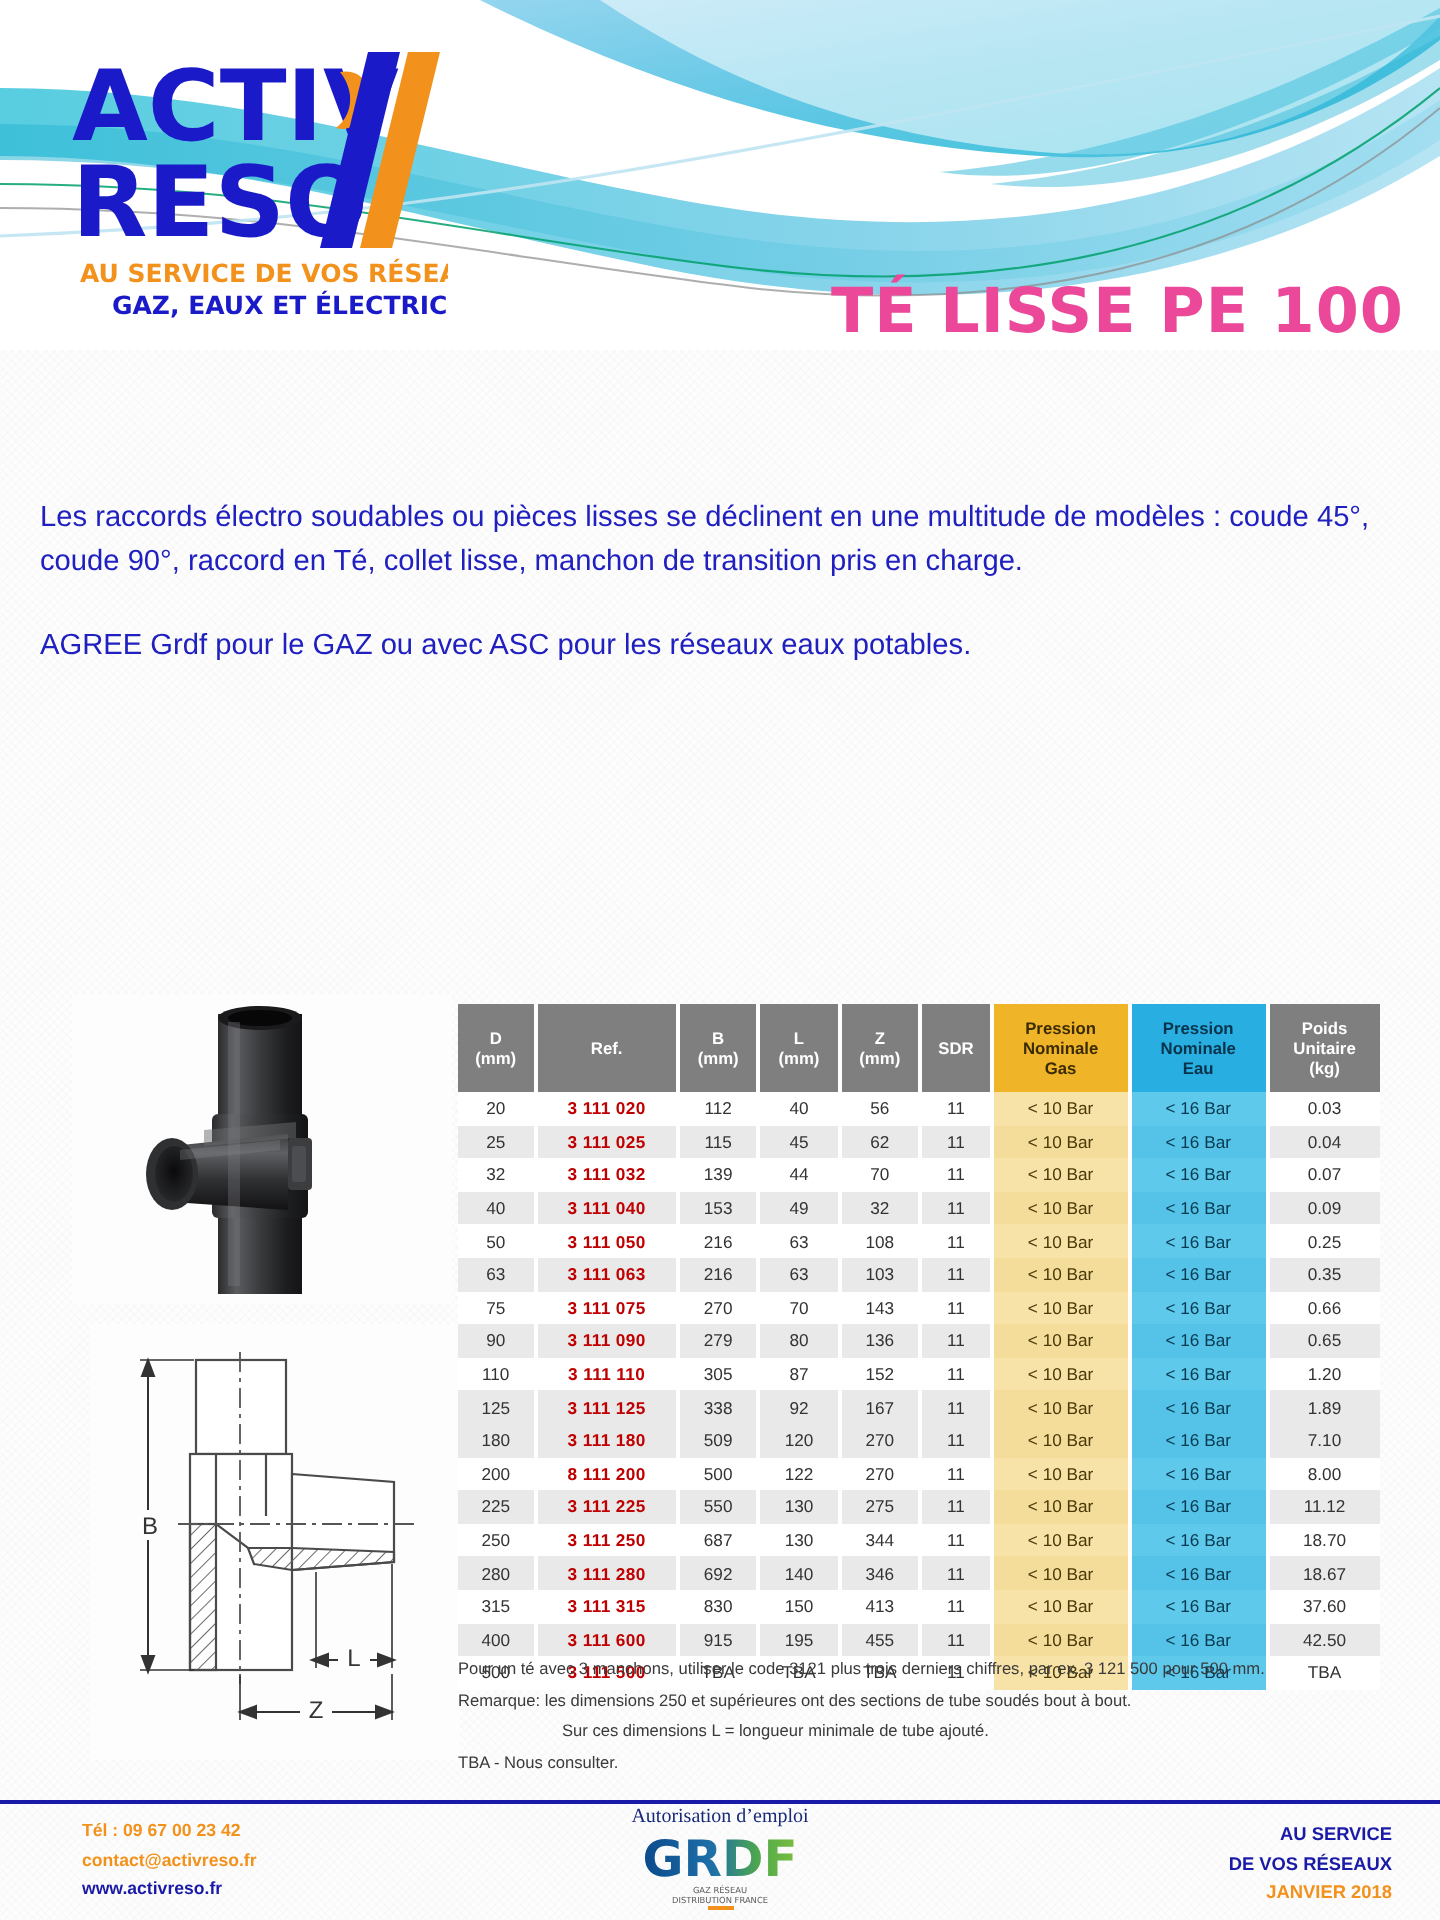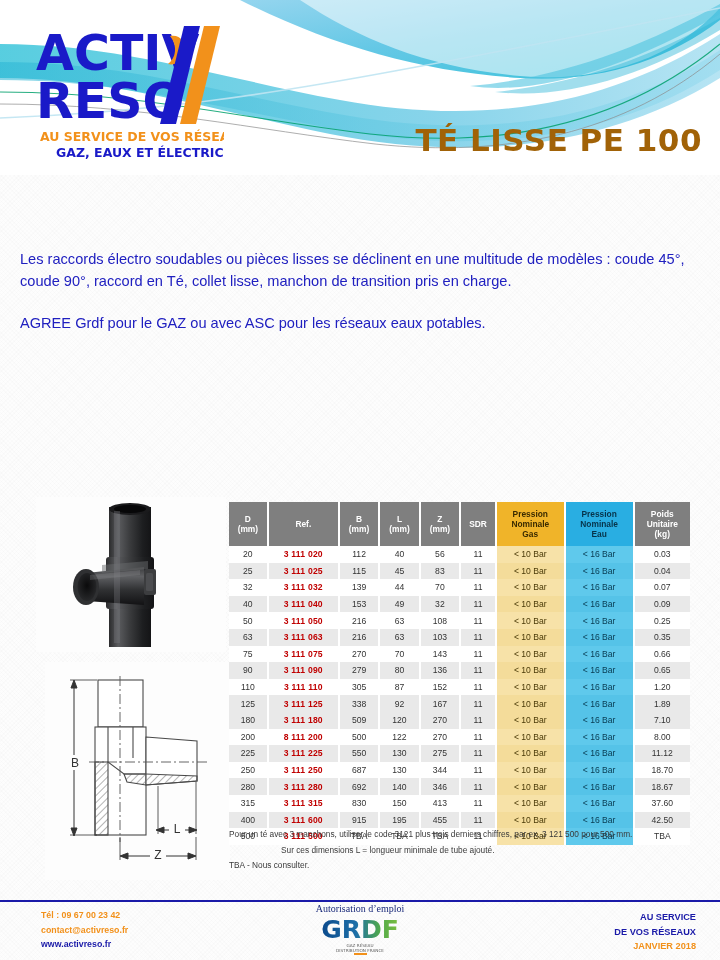--- a/index.html
+++ b/index.html
@@ -22,23 +22,23 @@
   .header{
     position:absolute;left:0;top:0;width:720px;height:175px;
     overflow:hidden;
   }
   .header-svg{position:absolute;left:0;top:0;}
   .logo{
     position:absolute;left:34px;top:18px;width:190px;height:150px;
   }
   .logo-svg{position:absolute;left:0;top:0;}
   .doc-title{
-    position:absolute;right:18px;top:122px;
+    position:absolute;right:18px;top:138px;
     font-size:31px;font-weight:bold;
-    color:#a16207;
+    color:#ec4899;
     letter-spacing:0.5px;
     font-family:"DejaVu Sans", sans-serif;
     white-space:nowrap;
   }
 
   
   .intro{
     position:absolute;left:20px;top:248px;width:682px;
     color:#2020C0;
     font-size:14.6px;
@@ -356,21 +356,21 @@
           <td class="">11</td>
           <td class="c-gas">&lt; 10 Bar</td>
           <td class="c-eau">&lt; 16 Bar</td>
           <td class="c-last">0.03</td>
         </tr>
         <tr class="even">
           <td class="">25</td>
           <td class="c-ref">3 111 025</td>
           <td class="">115</td>
           <td class="">45</td>
-          <td class="">83</td>
+          <td class="">62</td>
           <td class="">11</td>
           <td class="c-gas">&lt; 10 Bar</td>
           <td class="c-eau">&lt; 16 Bar</td>
           <td class="c-last">0.04</td>
         </tr>
         <tr class="odd">
           <td class="">32</td>
           <td class="c-ref">3 111 032</td>
           <td class="">139</td>
           <td class="">44</td>
@@ -544,20 +544,21 @@
           <td class="c-gas">&lt; 10 Bar</td>
           <td class="c-eau">&lt; 16 Bar</td>
           <td class="c-last">TBA</td>
         </tr>
       </tbody>
   </table>
 </div>
 
 <div class="notes">
   <div>Pour un té avec 3 manchons, utiliser le code 3121 plus trois derniers chiffres, par ex. 3 121 500 pour 500 mm.</div>
+  <div>Remarque: les dimensions 250 et supérieures ont des sections de tube soudés bout à bout.</div>
   <div class="n-indent">Sur ces dimensions L = longueur minimale de tube ajouté.</div>
   <div>TBA - Nous consulter.</div>
 </div>
 
 <div class="footer-rule"></div>
 <div class="footer">
   <div class="f-left">
     <div class="l1">Tél : 09 67 00 23 42</div>
     <div class="l2">contact@activreso.fr</div>
     <div class="l3">www.activreso.fr</div>

